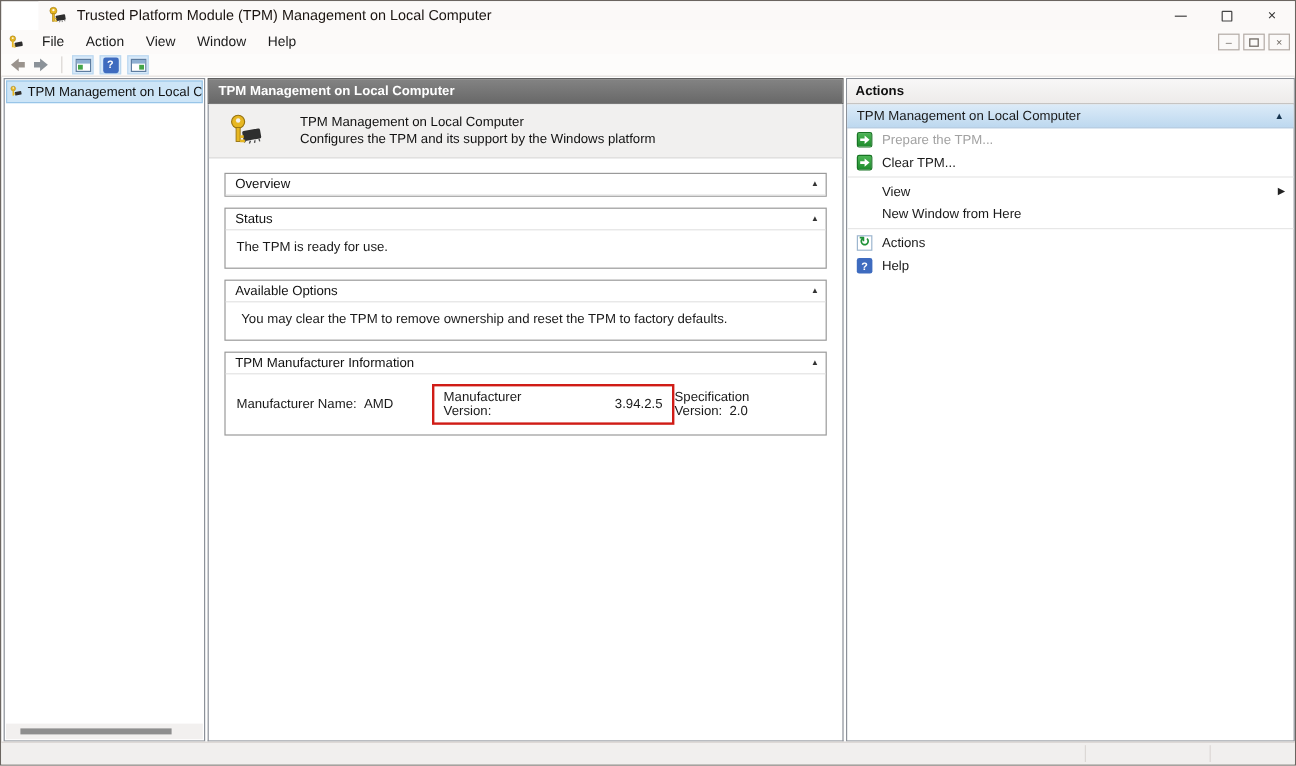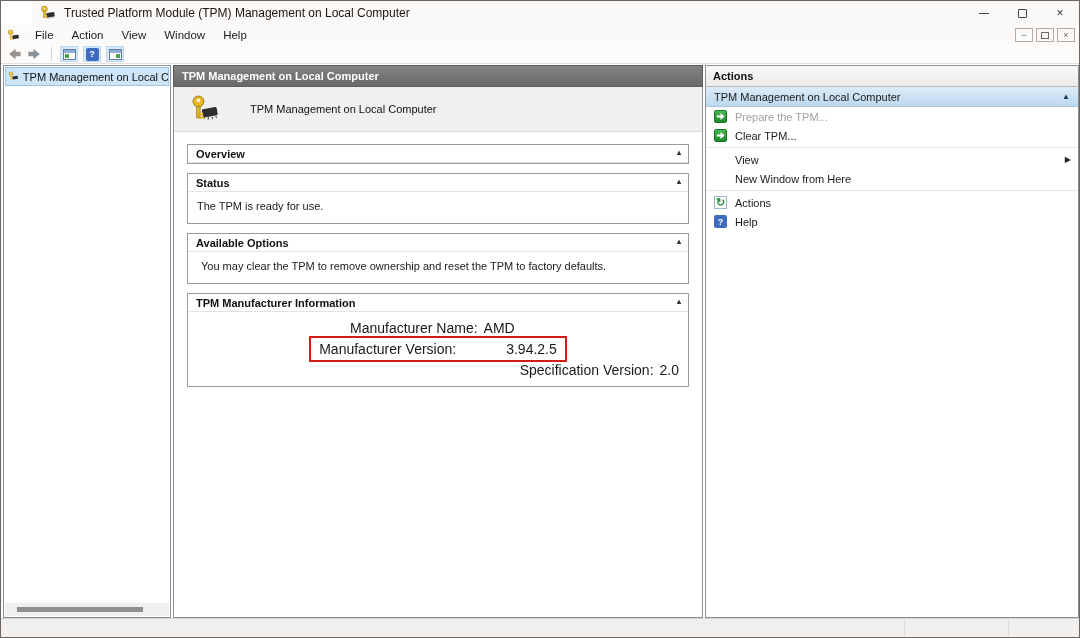--- a/index.html
+++ b/index.html
@@ -45,27 +45,27 @@
   .hthumb { position:absolute; left:12px; top:4px; width:126px; height:5px; background:#8e8e8e; }
 
   .center-panel { position:absolute; left:172px; top:64px; width:530px; height:553px; }
   .center-header { height:22px; background:linear-gradient(#838383,#686868); border:1px solid #5f5f5f; color:#fff; font-size:11px; font-weight:bold; line-height:20px; padding-left:8px; }
   .center-body { position:absolute; top:22px; left:0; right:0; bottom:0; border:1px solid #8c9199; border-top:none; background:#fff; overflow:hidden; }
   .banner { height:45px; background:#f1f0ef; border-bottom:1px solid #dddcdb; display:flex; align-items:center; }
   .banner .key-wrap { margin-left:16px; }
   .banner-text { margin-left:30px; font-size:11px; line-height:14px; color:#111; }
   .sections { padding:12px 13px 0 13px; }
   .section { border:1px solid #9a9a9a; margin-bottom:9px; background:#fff; }
-  .sec-header { position:relative; padding:3px 8px 2px 8px; font-size:11px; font-weight:bold; color:#111; border-bottom:1px solid #e3e3e3; }
+  .sec-header { position:relative; padding:3px 8px 2px 8px; font-size:11px; font-weight:normal; color:#111; border-bottom:1px solid #e3e3e3; }
   .sec-arrow { position:absolute; right:7px; top:3px; font-size:8px; color:#333; }
   .sec-body { padding:7px 9px 10px 9px; font-size:11px; line-height:14px; color:#1a1a1a; }
-  .mfr-row { display:flex; align-items:center; padding:8px 9px; font-size:14px; color:#1a1a1a;flex-direction:column; }
+  .mfr-row { display:flex; align-items:center; padding:8px 9px; font-size:11px; color:#1a1a1a; }
   .mfr-col1 { width:176px; }
   .mfr-val { margin-left:6px; }
-  .red-box { border:2px solid #d01c16; padding:3px 8px; display:flex; align-items:flex-start;gap:44px; }
+  .red-box { border:2px solid #d01c16; padding:3px 8px; display:flex; align-items:center;gap:44px; }
   .mfr-col3 { margin-left:auto; }
 
   .actions-panel { position:absolute; left:704px; top:64px; width:374px; height:553px; border:1px solid #8c9199; background:#fff; }
   .actions-header { height:21px; background:linear-gradient(#f8f7f7,#edebea); border-bottom:1px solid #b9b6b3; font-size:11px; font-weight:bold; color:#111; line-height:20px; padding-left:7px; }
   .group-header { height:20px; background:linear-gradient(#dcebf8,#bdd8ef); display:flex; align-items:center; padding:0 8px; font-size:11px; color:#1a1a1a; border-bottom:1px solid #aac4dc; }
   .group-header .g-label { flex:1; }
   .group-arrow { font-size:8px; color:#16344f; }
   .act-item { height:19px; display:flex; align-items:center; padding-left:8px; position:relative; font-size:11px; color:#1a1a1a; }
   .act-item.disabled .act-label { color:#a2a2a2; }
   .act-ic { width:13px; height:13px; margin-right:8px; display:flex; align-items:center; justify-content:center; flex:none; }
@@ -192,20 +192,21 @@
             <path d="M16 24 l-1.5 2.4 M20 24.8 l-1 2.4 M24 24.4 l-.4 2.4 M27.6 23.2 l.6 2.2" stroke="#4c4c4c" stroke-width="1.2" fill="none"></path>
             <circle cx="9" cy="8" r="5.8" fill="#e7b722" stroke="#96720e"></circle>
             <circle cx="9" cy="6.8" r="2" fill="#f1f0ef"></circle>
             <rect x="7.2" y="13" width="3.6" height="12.5" fill="#e7b722" stroke="#96720e" stroke-width="0.8"></rect>
             <rect x="10.8" y="20" width="3.2" height="2.4" fill="#e7b722"></rect>
             <rect x="10.8" y="23.8" width="4.2" height="2.4" fill="#e7b722"></rect>
           </svg>
         </span>
         <div class="banner-text">
           <div>TPM Management on Local Computer</div>
+          <div>Configures the TPM and its support by the Windows platform</div>
         </div>
       </div>
 
       <div class="sections">
 
         <div class="section">
           <div class="sec-header">
             <span>Overview</span>
             <span class="sec-arrow">▴</span>
           </div>

